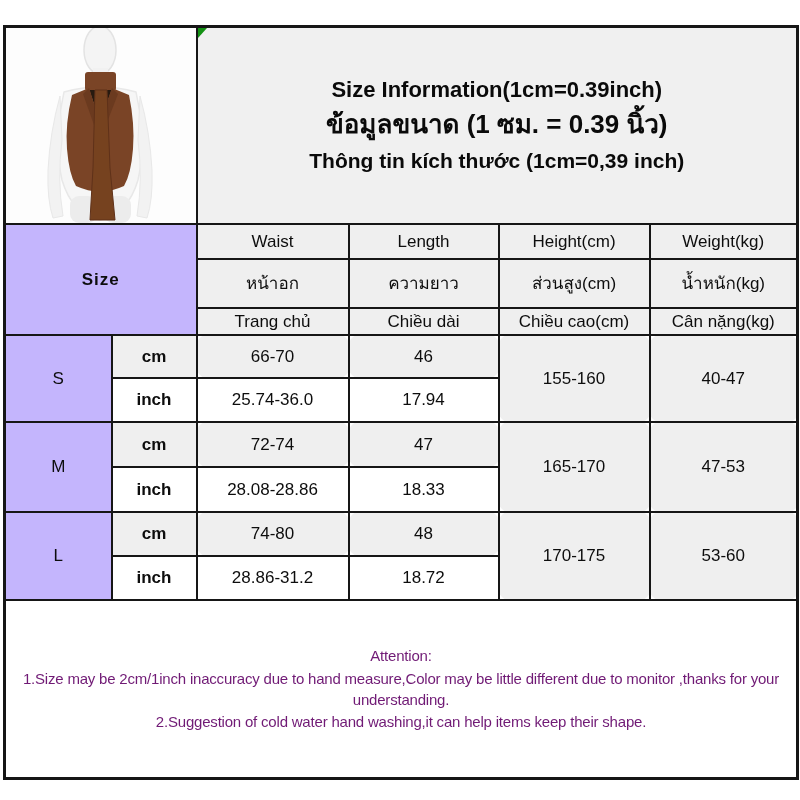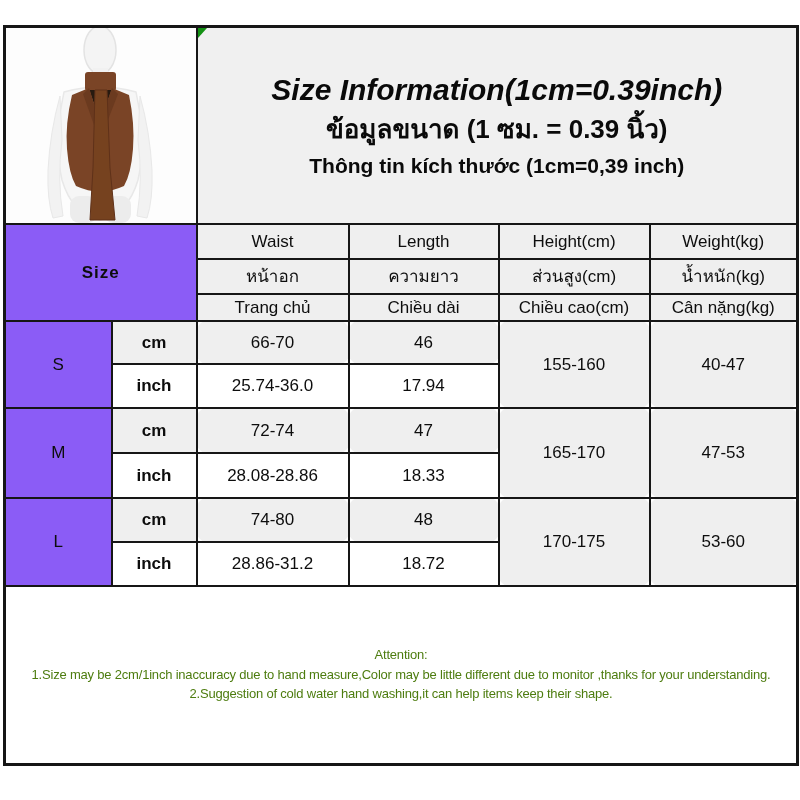--- a/index.html
+++ b/index.html
@@ -15,27 +15,27 @@
     width:793px;
     border:3px solid #161616;
   }
   table.size-chart td{
     border:2px solid #161616;
     text-align:center;vertical-align:middle;
     padding:0;overflow:hidden;
     font-size:17px;line-height:1.25;
   }
   .bg-light{background:#efefef;}
-  .bg-mid{background:#8b5cf6;}
+  .bg-mid{background:#c4b5fd;}
   .bg-white{background:#ffffff;}
 
   
   td.title-cell{position:relative;background:#f0f0f0;}
   .title-line{font-weight:bold;color:#0a0a0a;}
-  .title-en{font-size:30px;margin-bottom:4px;font-style:italic;}
+  .title-en{font-size:22px;margin-bottom:4px;}
   .title-th{font-size:26px;margin-bottom:8px;}
   .title-vi{font-size:21px;}
   .corner-marker{
     position:absolute;left:0;top:0;width:0;height:0;
     border-top:10px solid #149114;
     border-right:9px solid transparent;
   }
 
   
   .hdr{font-weight:normal;font-size:18px;}
@@ -44,21 +44,21 @@
   
   .size-letter{font-size:19px;}
   .unit-label{font-weight:bold;font-size:18px;}
   .val{font-size:18px;border-radius:10px;}
 
   
   td.attention-cell{
     background:#ffffff;text-align:left;vertical-align:top;
     padding:5px 4px 0 7px;
   }
-  .attn{font-size:13px;line-height:1.45;letter-spacing:-0.2px;color:#4d7c0f;}
+  .attn{font-size:15px;line-height:1.45;letter-spacing:-0.2px;color:#701a75;}
   .attn-head{margin-bottom:1px;}
 
   
   td.photo-cell{background:#ffffff;padding:0;}
   .photo-wrap{width:100%;height:100%;display:flex;align-items:flex-start;justify-content:center;background:#fdfdfd;}
 </style>
 </head>
 <body>
 
 <div class="sheet">
@@ -104,21 +104,21 @@
       </td>
     </tr>
 
     <tr style="height:35px">
       <td colspan="2" rowspan="3" class="bg-mid size-big">Size</td>
       <td class="bg-light hdr">Waist</td>
       <td class="bg-light hdr">Length</td>
       <td class="bg-light hdr">Height(cm)</td>
       <td class="bg-light hdr">Weight(kg)</td>
     </tr>
-    <tr style="height:35px">
+    <tr style="height:49px">
       <td class="bg-light hdr">หน้าอก</td>
       <td class="bg-light hdr">ความยาว</td>
       <td class="bg-light hdr">ส่วนสูง(cm)</td>
       <td class="bg-light hdr">น้ำหนัก(kg)</td>
     </tr>
     <tr style="height:27px">
       <td class="bg-light hdr">Trang chủ</td>
       <td class="bg-light hdr">Chiều dài</td>
       <td class="bg-light hdr">Chiều cao(cm)</td>
       <td class="bg-light hdr">Cân nặng(kg)</td>

